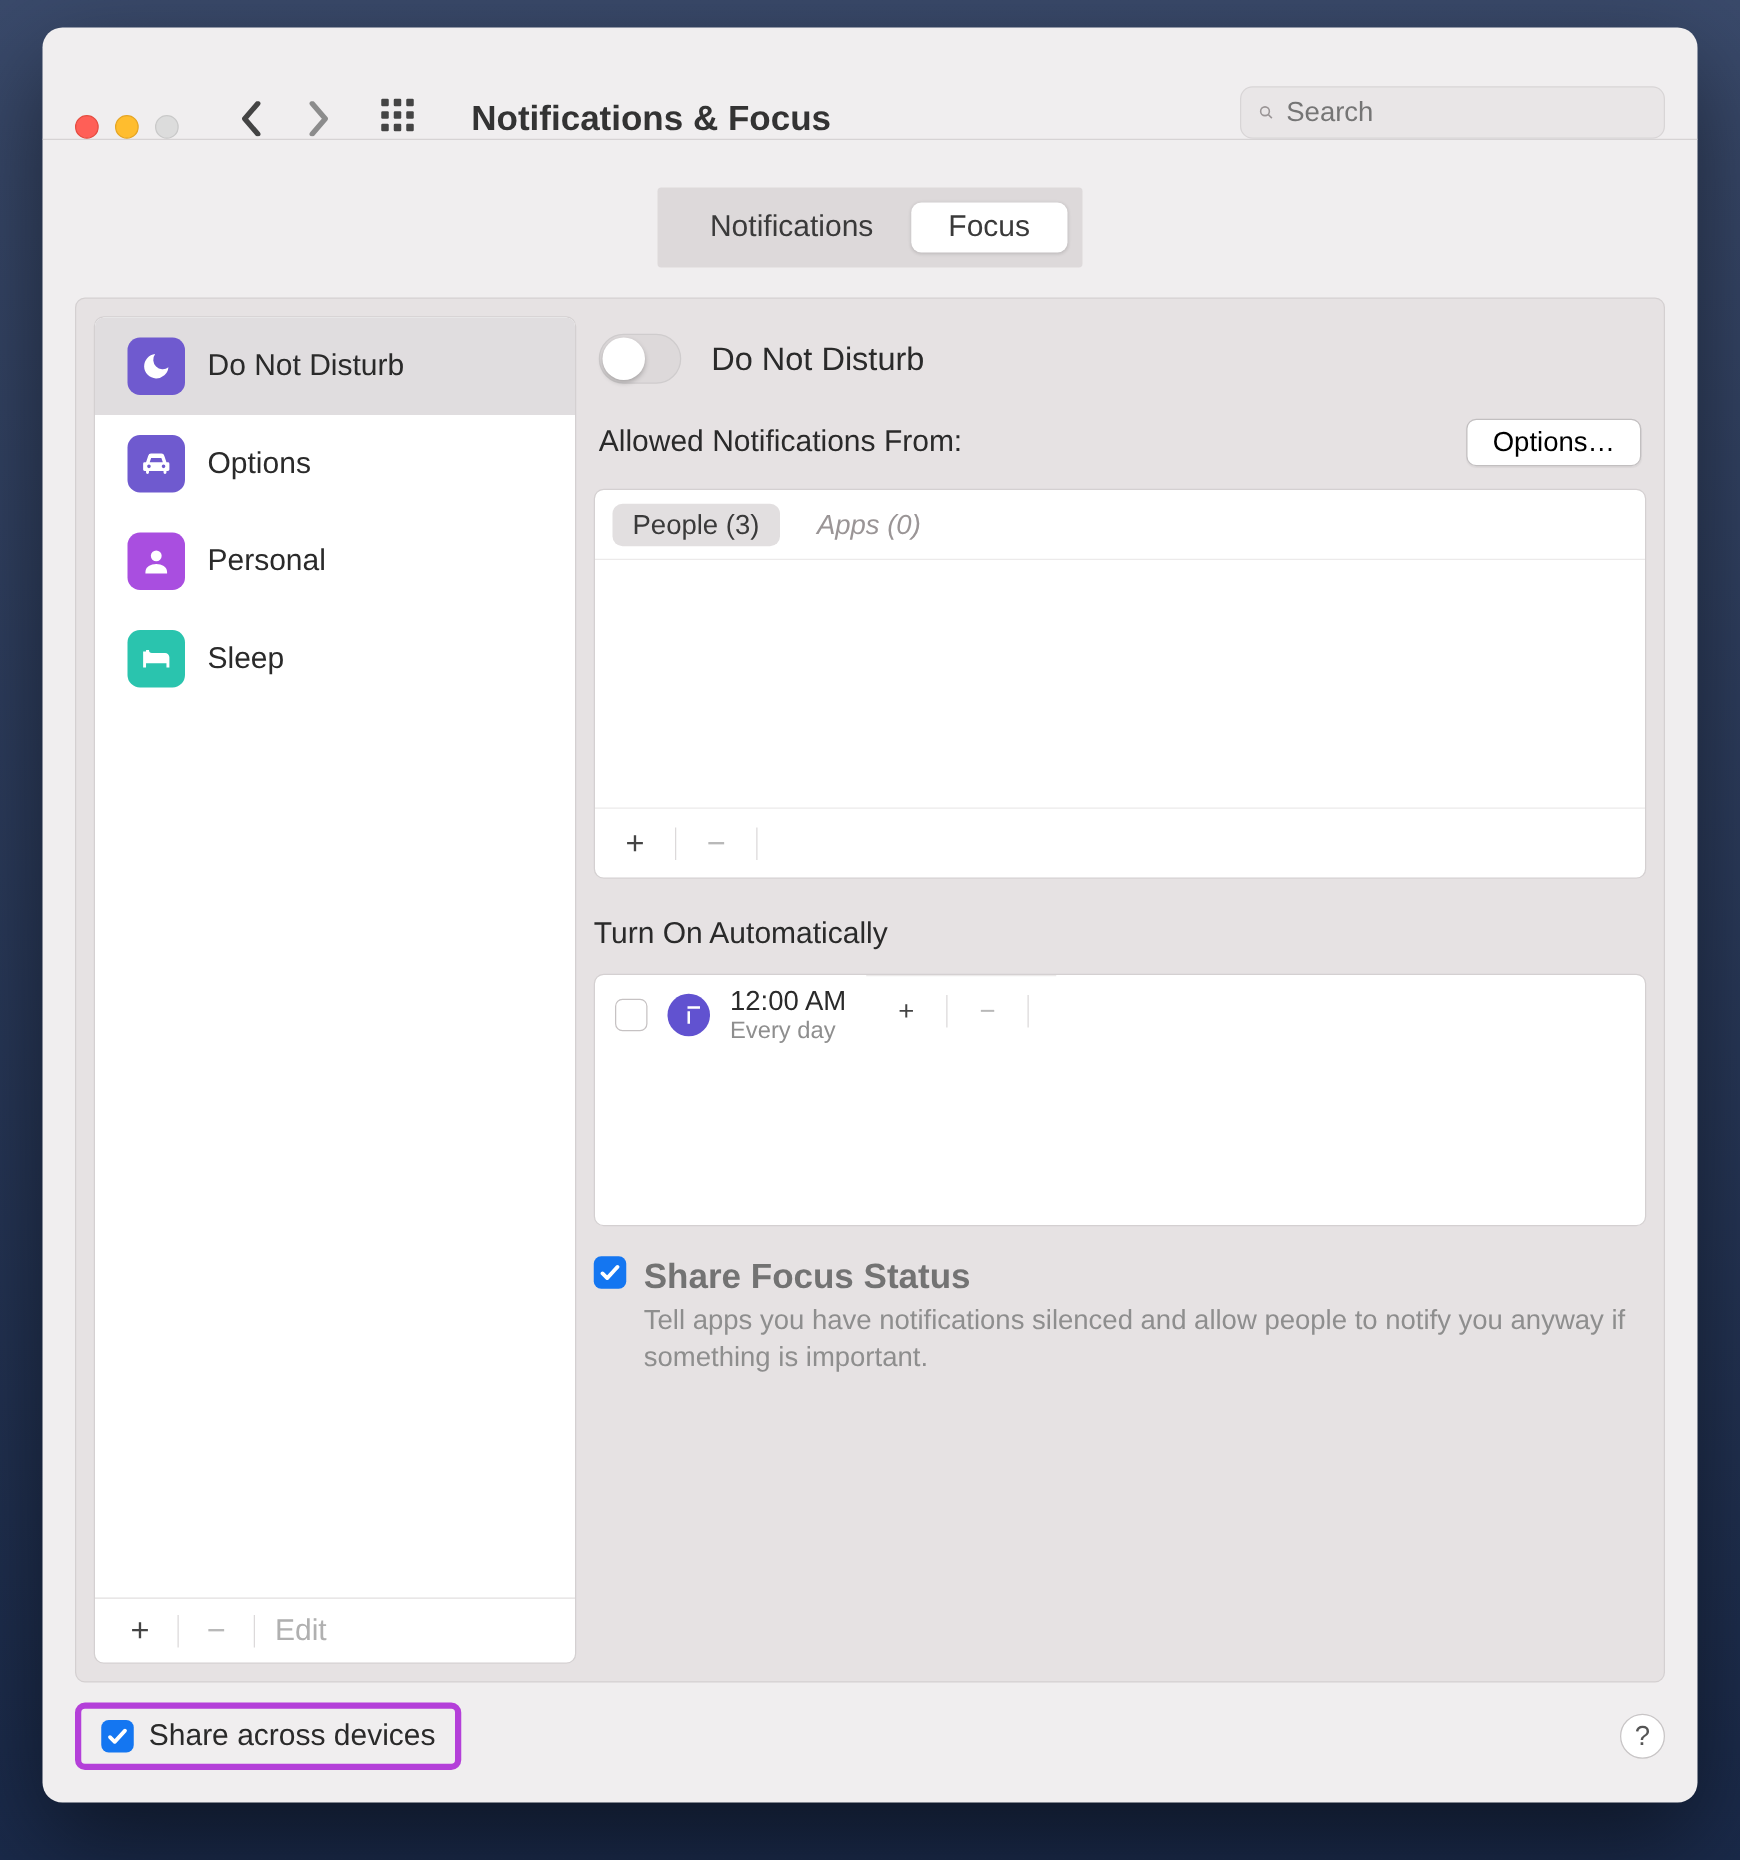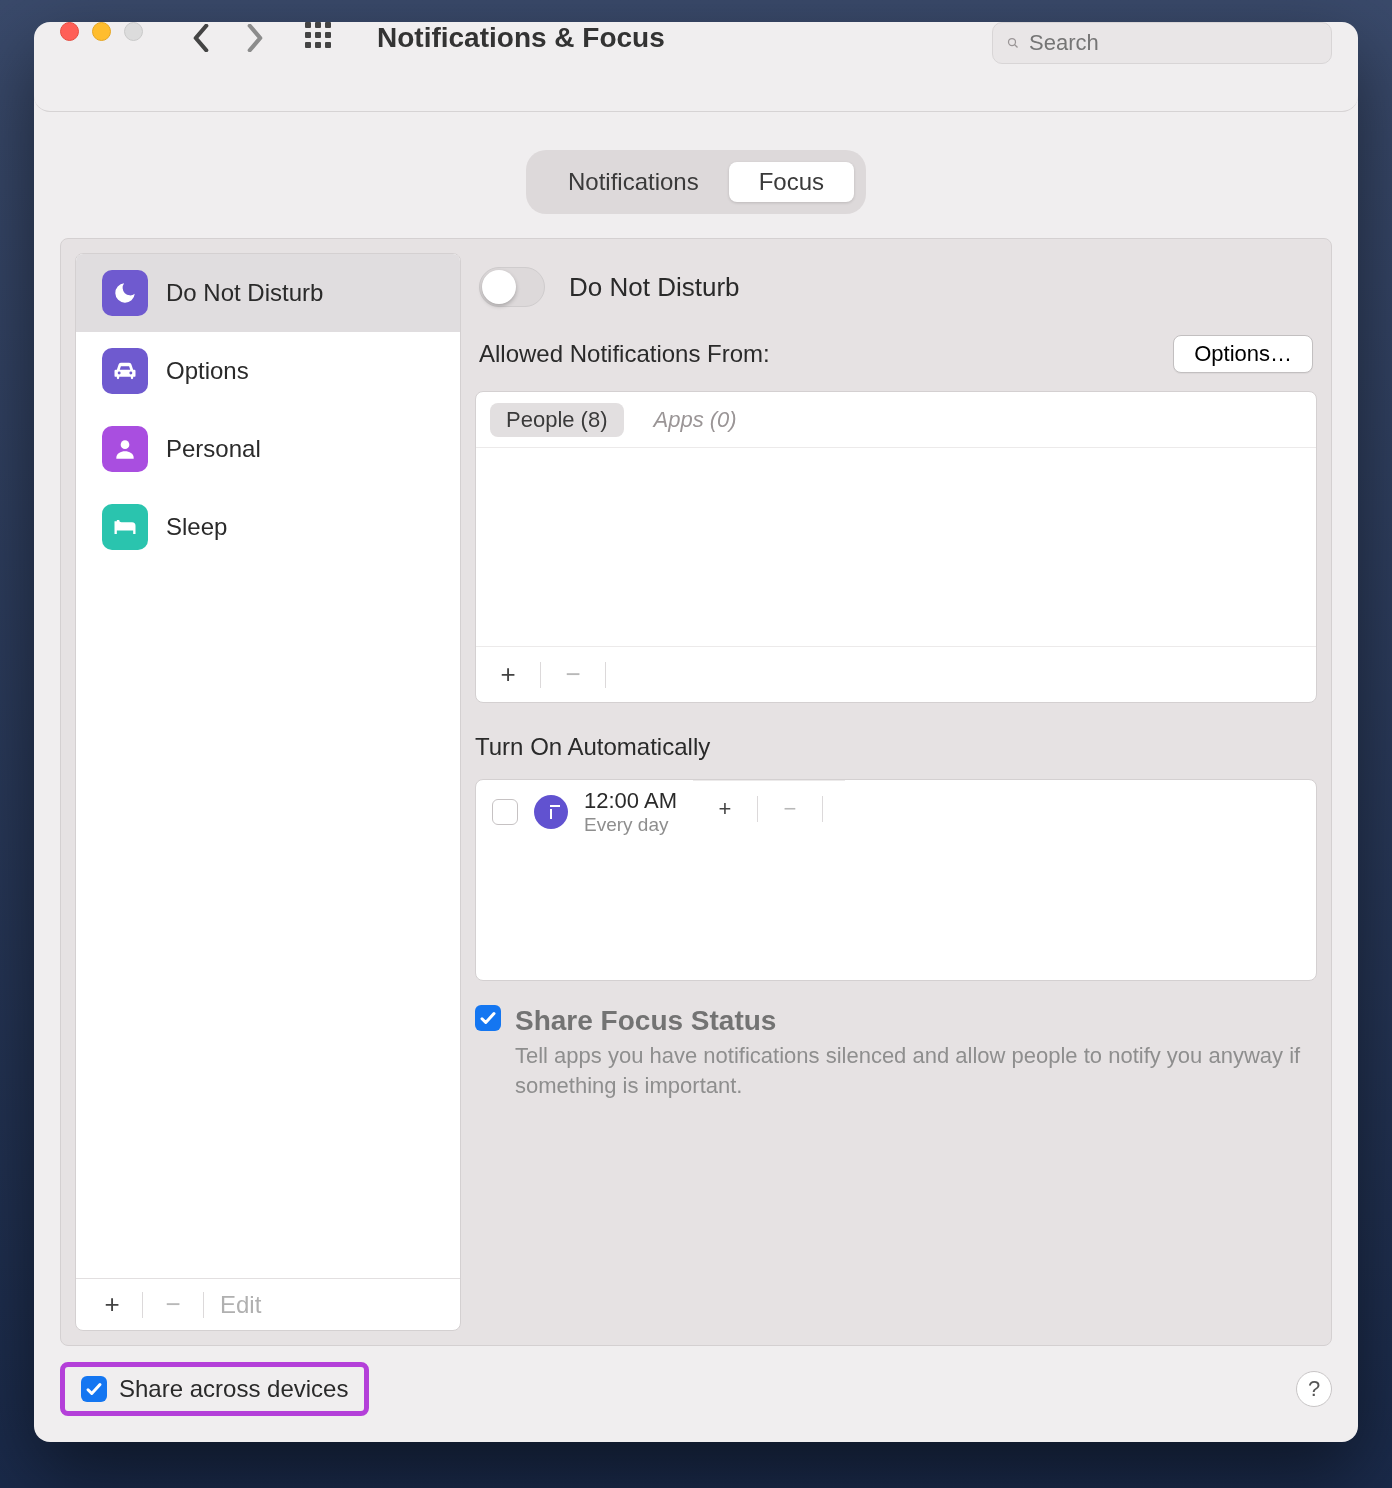--- a/index.html
+++ b/index.html
@@ -17,25 +17,24 @@
     background: #f0eeef;
     border-radius: 16px;
     overflow: hidden;
     box-shadow: 0 30px 80px rgba(0,0,0,.5);
     display: flex;
     flex-direction: column;
   }
   .titlebar {
     height: 90px;
     display: flex;
-    align-items: flex-start;
+    align-items: flex-end;
     padding: 0 26px;
     border-bottom: 1px solid #d6d3d4;
     gap: 12px;
-    border-radius: 16px;
   }
   .traffic { display: flex; gap: 13px; align-items: center; margin-right: 30px; }
   .dot { width: 19px; height: 19px; border-radius: 50%; }
   .dot.red { background:#ff5f57; border:1px solid #e54c40; }
   .dot.yellow { background:#ffbd2e; border:1px solid #e5a523; }
   .dot.gray { background:#dcdcdc; border:1px solid #c9c9c9; }
   .nav-arrows { display:flex; gap: 22px; margin-right: 22px; }
   .chev { width: 32px; height: 32px; display:flex; align-items:center; justify-content:center; color:#8c8c8c; cursor:pointer; }
   .chev.active { color:#444; }
   .grid-icon { width: 32px; height: 32px; display:grid; grid-template-columns:repeat(3,6px); grid-template-rows:repeat(3,6px); gap:4px; margin-right: 28px; cursor:pointer; }
@@ -52,21 +51,21 @@
   .search-wrap input {
     border:none; outline:none; background:transparent; font-size:22px; flex:1; color:#444;
   }
   .content {
     flex:1; padding: 38px 26px 26px; display:flex; flex-direction:column;
   }
   .segmented {
     align-self:center;
     display:flex;
     background:#ddd9da;
-    border-radius:20px;
+    border-radius:3px;
     padding:12px;
     position:relative;
   }
   .seg-btn {
     padding: 6px 30px;
     font-size:24px;
     color:#3a3a3a;
     border-radius:8px;
     cursor:pointer;
     border:none;
@@ -333,21 +332,21 @@
           <div class="h1">Do Not Disturb</div>
         </div>
 
         <div class="row allowed-row">
           <div class="section-label">Allowed Notifications From:</div>
           <button class="options-btn">Options…</button>
         </div>
 
         <div class="listbox">
           <div class="listbox-header">
-            <div class="pill active">People (8)</div>
+            <div class="pill active">People (3)</div>
             <div class="pill inactive">Apps (0)</div>
           </div>
           <div class="listbox-body"></div>
           <div class="listbox-footer">
             <span class="pm-btn" style="color:#444">+</span>
             <span class="divider"></span>
             <span class="pm-btn dim">−</span>
             <span class="divider"></span>
           </div>
         </div>

